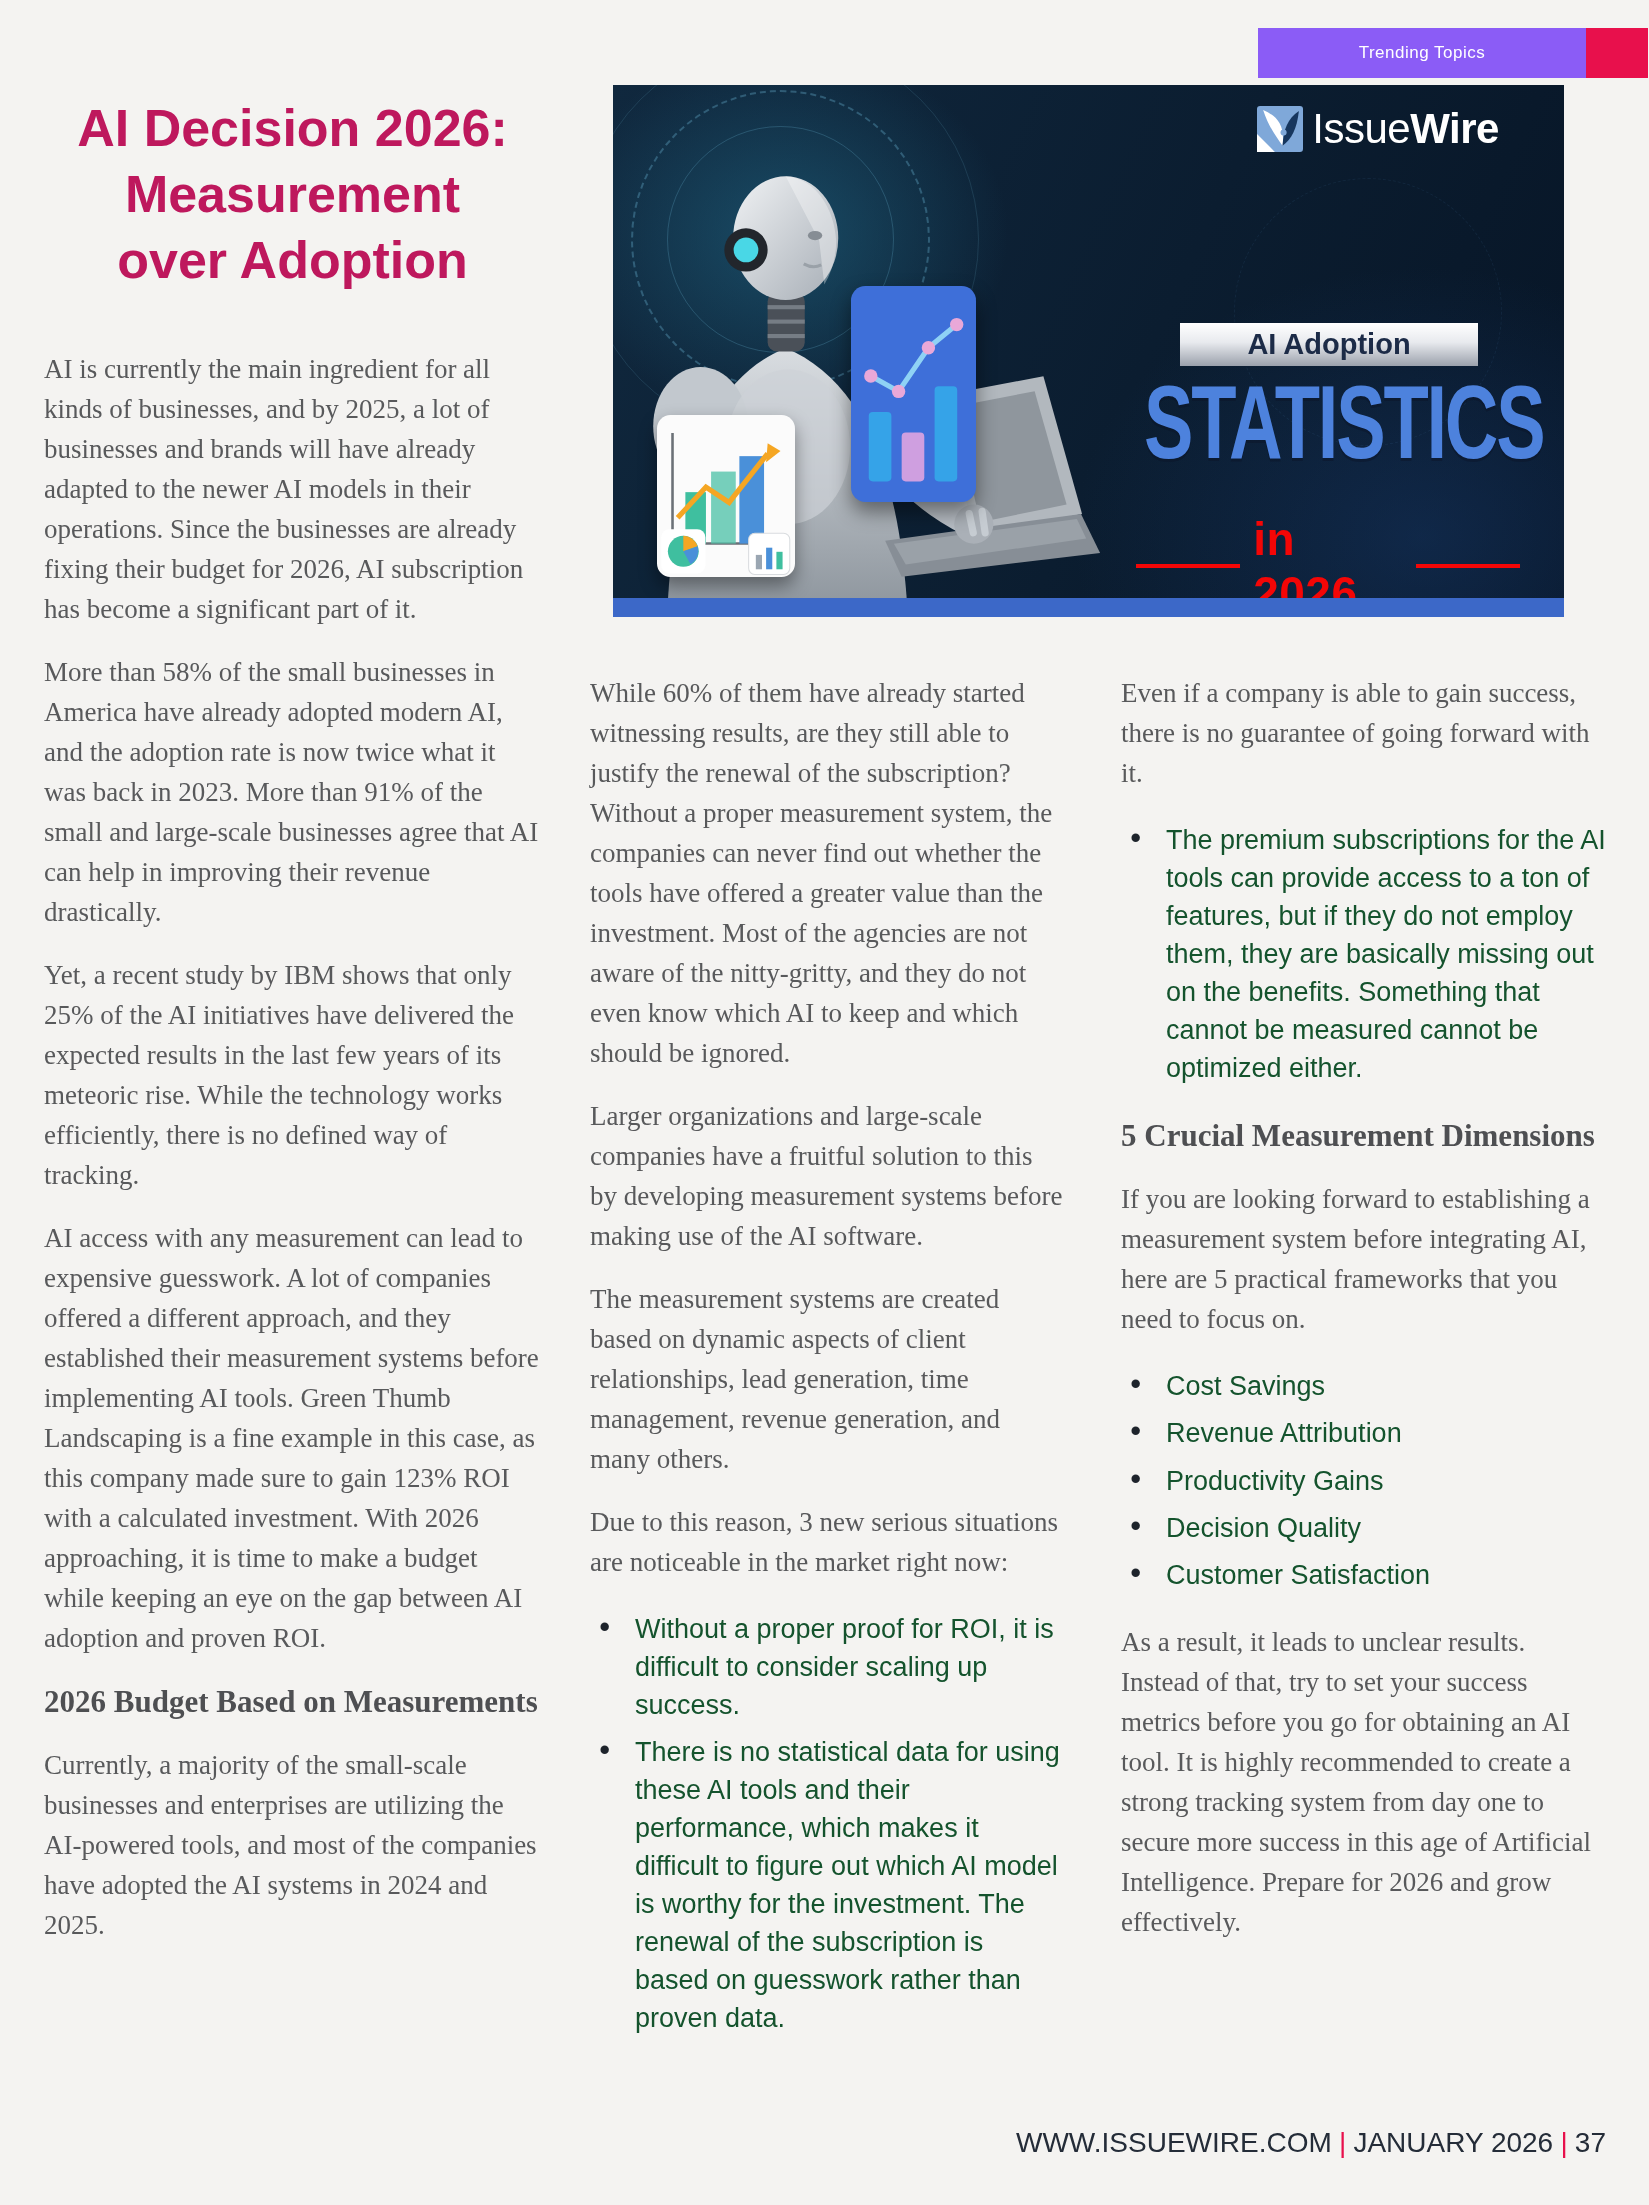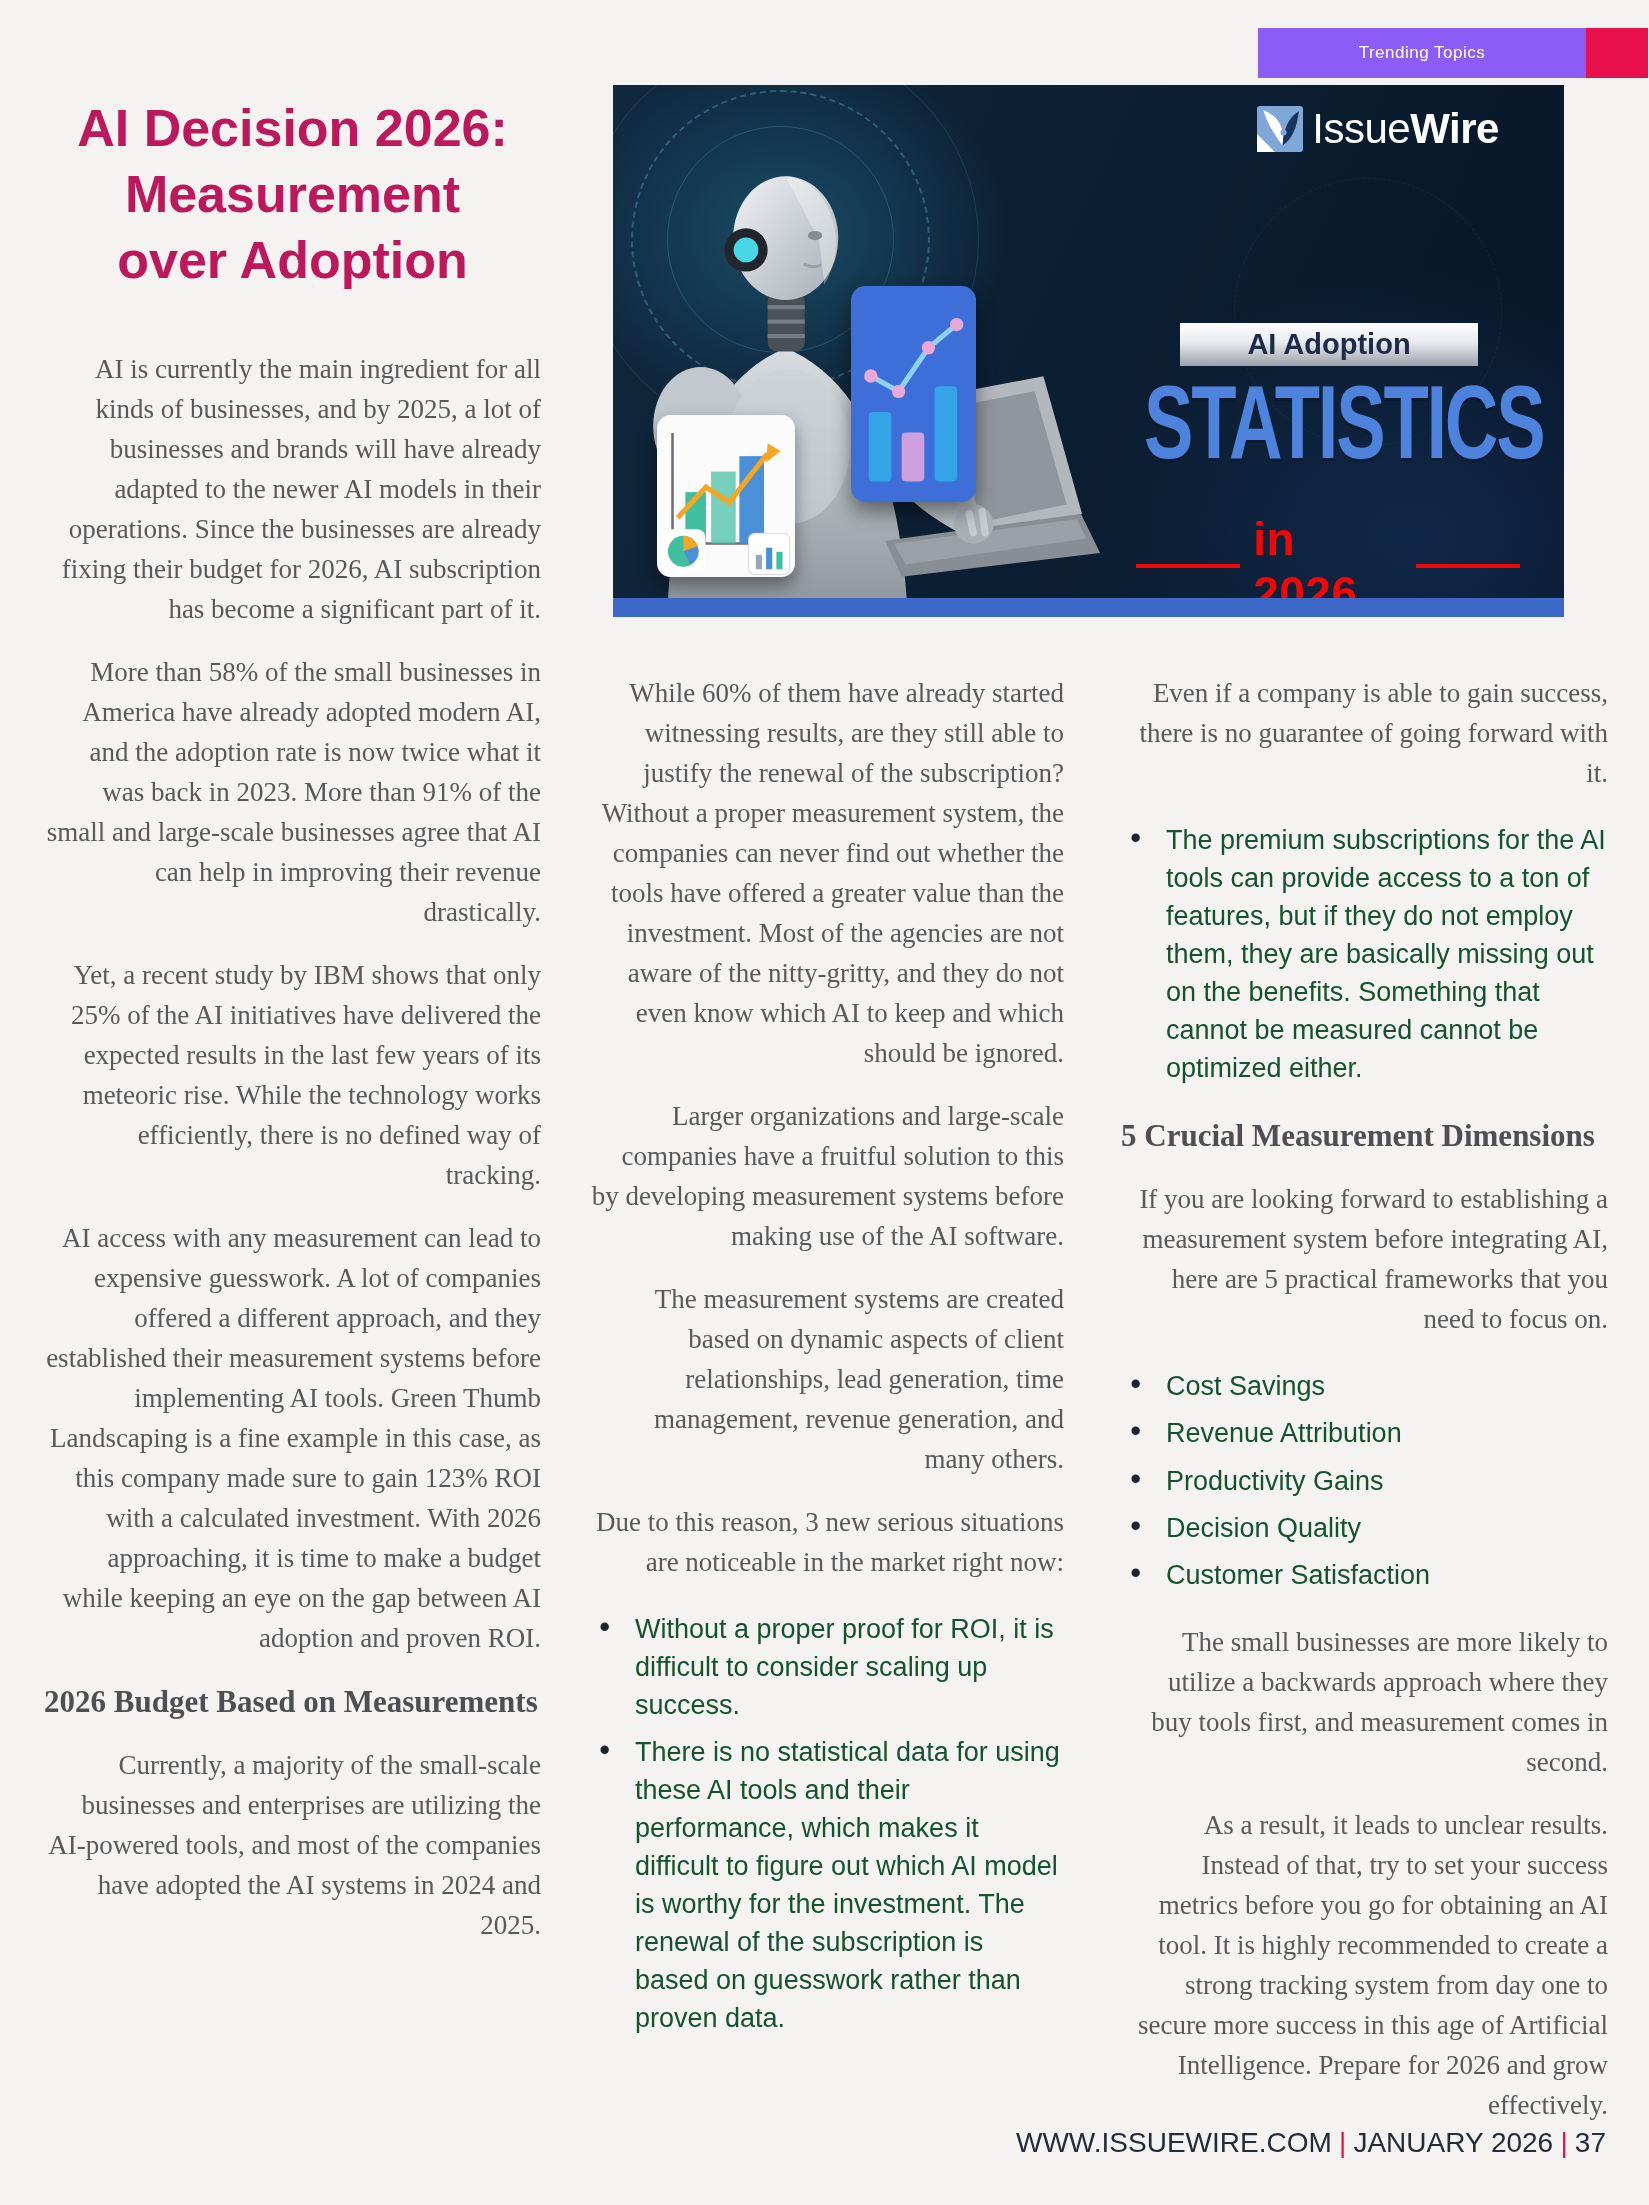--- a/index.html
+++ b/index.html
@@ -56,21 +56,21 @@
   
   .col { position:absolute; color:#58595b; }
   .col-left  { left:44px;   top:95px;  width:497px; }
   .col-mid   { left:590px; top:673px; width:474px; }
   .col-right { left:1121px; top:673px; width:487px; }
 
   .title { font-family:"Liberation Sans", sans-serif; font-weight:700; color:#be185d;
            font-size:52px; line-height:1.27; text-align:center; margin-bottom:56px; }
 
   .serif-p { font-family:"Liberation Serif", serif; font-size:27px; line-height:40px;
-             color:#58595b; margin-bottom:23px; text-align:right; }
+             color:#58595b; margin-bottom:23px; text-align:left; }
   .serif-h { font-family:"Liberation Serif", serif; font-size:31px; line-height:41px;
              font-weight:700; color:#4e4f52; margin:13px 0 23px 0; }
 
   ul.dots { list-style:none; margin:28px 0 28px 0; }
   ul.dots li { position:relative; padding-left:45px; font-family:"Liberation Sans", sans-serif;
                font-size:27px; line-height:38px; color:#14532d; margin-bottom:9.3px; }
   ul.dots li::before { content:"\2022"; position:absolute; left:9.3px; top:-2.1px; font-size:31px; color:#1d232b; }
 
   
   .footer { position:absolute; left:613px; top:2127px; width:993px; text-align:right;
@@ -227,21 +227,20 @@
     </ul>
     <h2 class="serif-h">5 Crucial Measurement Dimensions</h2>
     <p class="serif-p">If you are looking forward to establishing a measurement system before integrating AI, here are 5 practical frameworks that you need to focus on.</p>
     <ul class="dots">
       <li>Cost Savings</li>
       <li>Revenue Attribution</li>
       <li>Productivity Gains</li>
       <li>Decision Quality</li>
       <li>Customer Satisfaction</li>
     </ul>
-    <p class="serif-p">The small businesses are more likely to utilize a backwards approach where they buy tools first, and measurement comes in second.</p>
     <p class="serif-p">As a result, it leads to unclear results. Instead of that, try to set your success metrics before you go for obtaining an AI tool. It is highly recommended to create a strong tracking system from day one to secure more success in this age of Artificial Intelligence. Prepare for 2026 and grow effectively.</p>
   </div>
 
   <div class="footer">
     <span>WWW.ISSUEWIRE.COM</span><span class="sep">|</span><span>JANUARY 2026</span><span class="sep">|</span><span>37</span>
   </div>
 
 </div>
 
 

